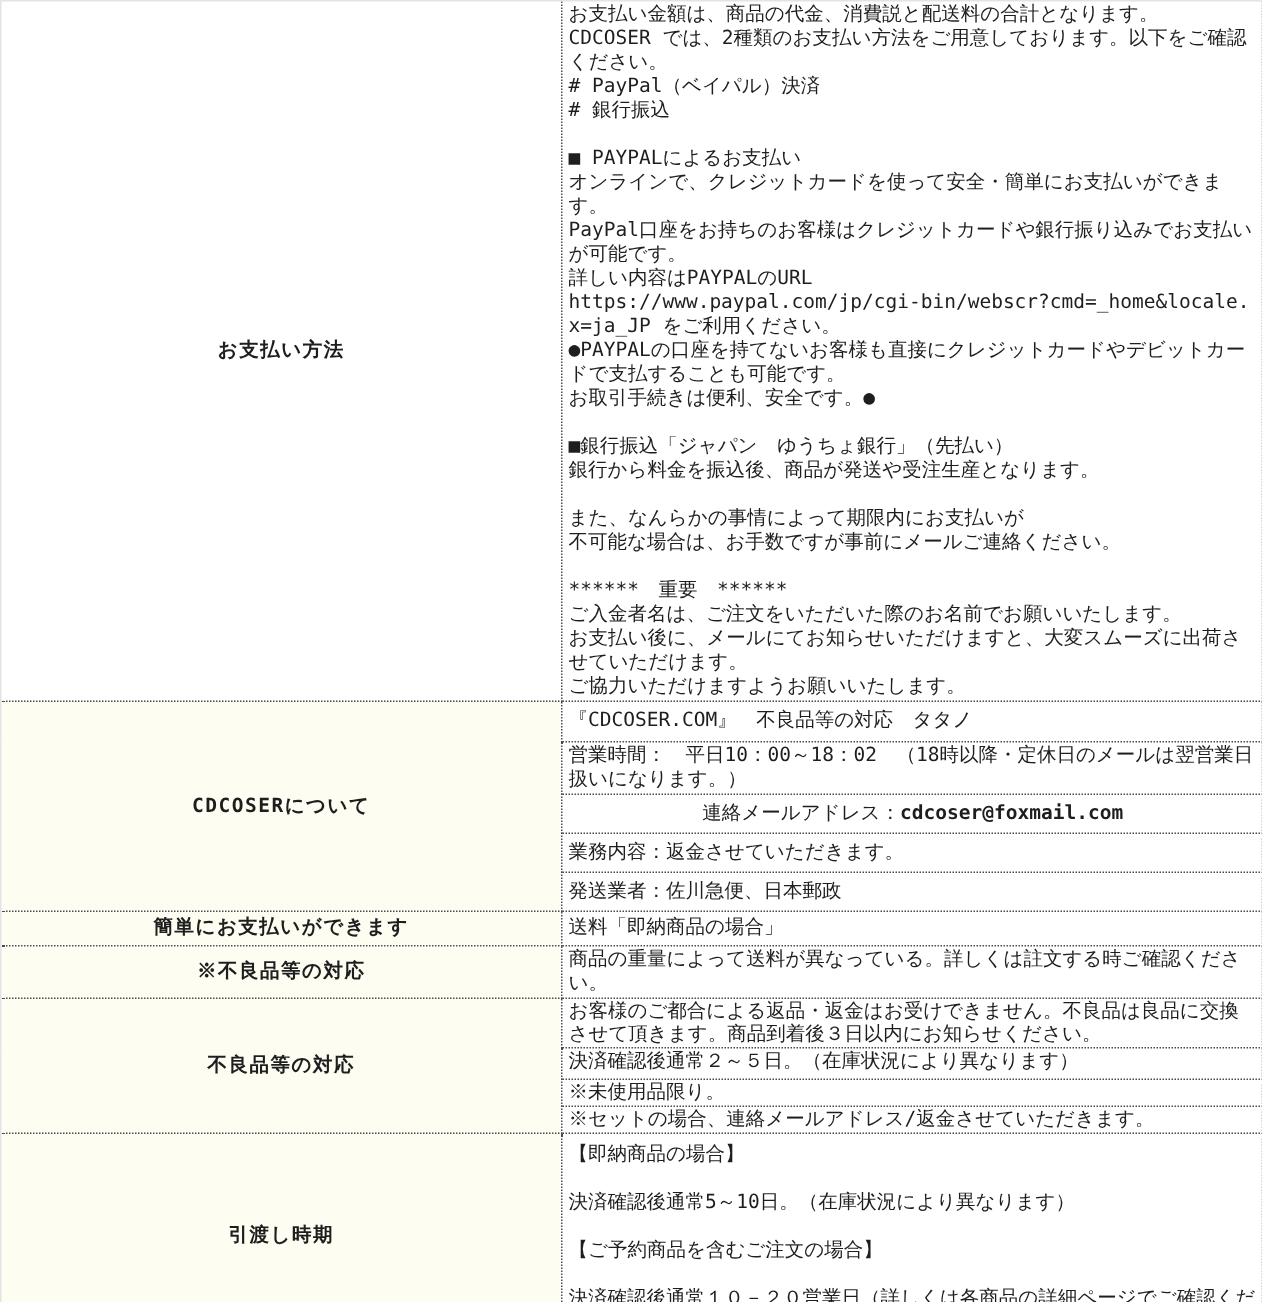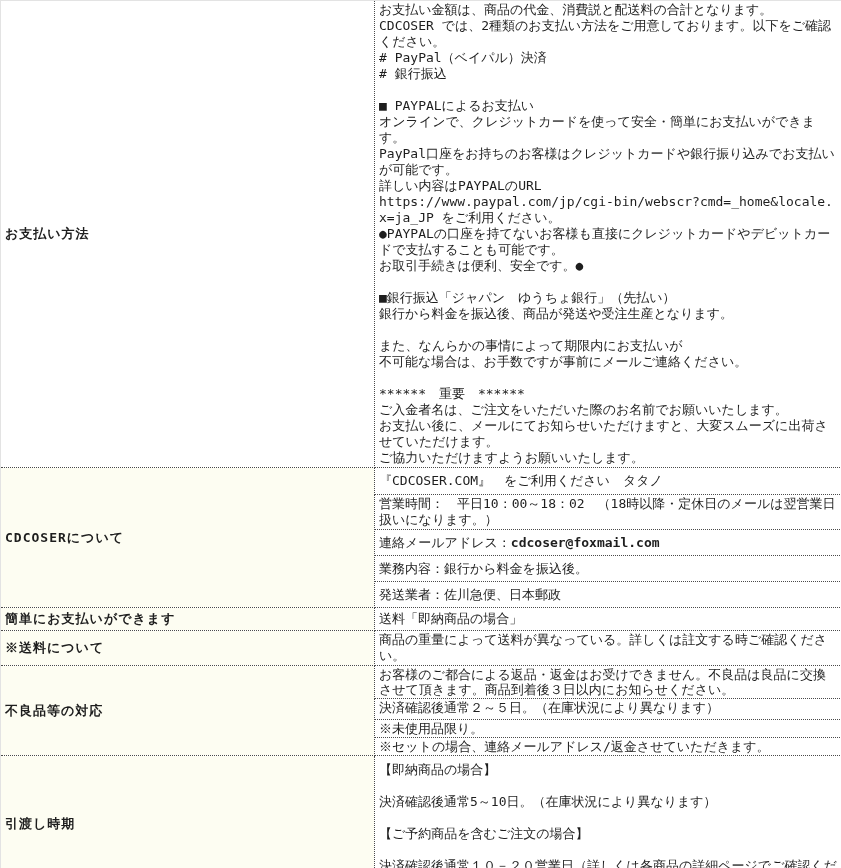--- a/index.html
+++ b/index.html
@@ -21,21 +21,21 @@
   col.c-body{width:467px;}
   th,td{
     border:1px dotted #4a4a4a;
     font-size:13px;
     line-height:16px;
     overflow:hidden;
   }
   th.row-header{
     background:#FDFDF2;
     font-weight:bold;
-    text-align:left;
+    text-align:center;
     vertical-align:middle;
     padding:0 4px;
     letter-spacing:1px;
   }
   th.row-header.white{background:#ffffff;}
   td.cell{
     background:#ffffff;
     vertical-align:middle;
     padding:1px 3px 1px 4px;
     margin-top:24px;
@@ -78,44 +78,44 @@
 不可能な場合は、お手数ですが事前にメールご連絡ください。
 
 ******　重要　******
 ご入金者名は、ご注文をいただいた際のお名前でお願いいたします。
 お支払い後に、メールにてお知らせいただけますと、大変スムーズに出荷させていただけます。
 ご協力いただけますようお願いいたします。</td>
     </tr>
 
     <tr style="height:27px;">
       <th class="row-header" rowspan="5">CDCOSERについて</th>
-      <td class="cell">『CDCOSER.COM』　をご利用ください　タタノ</td>
+      <td class="cell">『CDCOSER.COM』　不良品等の対応　タタノ</td>
     </tr>
     <tr style="height:25px;">
       <td class="cell">営業時間：　平日10：00～18：02　（18時以降・定休日のメールは翌営業日扱いになります。）</td>
     </tr>
-    <tr style="height:26px;">
+    <tr style="height:26px;text-align:center;">
       <td class="cell">
         <span>連絡メールアドレス：</span><span class="bold">cdcoser@foxmail.com</span>
       </td>
     </tr>
     <tr style="height:26px;">
-      <td class="cell">業務内容：銀行から料金を振込後。</td>
+      <td class="cell">業務内容：返金させていただきます。</td>
     </tr>
     <tr style="height:26px;">
       <td class="cell">発送業者：佐川急便、日本郵政</td>
     </tr>
 
     <tr style="height:23px;">
       <th class="row-header">簡単にお支払いができます</th>
       <td class="cell">送料「即納商品の場合」</td>
     </tr>
 
     <tr style="height:26px;">
-      <th class="row-header">※送料について</th>
+      <th class="row-header">※不良品等の対応</th>
       <td class="cell">商品の重量によって送料が異なっている。詳しくは註文する時ご確認ください。</td>
     </tr>
 
     <tr style="height:32px;">
       <th class="row-header" rowspan="4">不良品等の対応</th>
       <td class="cell top tight">お客様のご都合による返品・返金はお受けできません。不良品は良品に交換させて頂きます。商品到着後３日以内にお知らせください。</td>
     </tr>
     <tr style="height:21px;">
       <td class="cell top tight">決済確認後通常２～５日。（在庫状況により異なります）</td>
     </tr>

